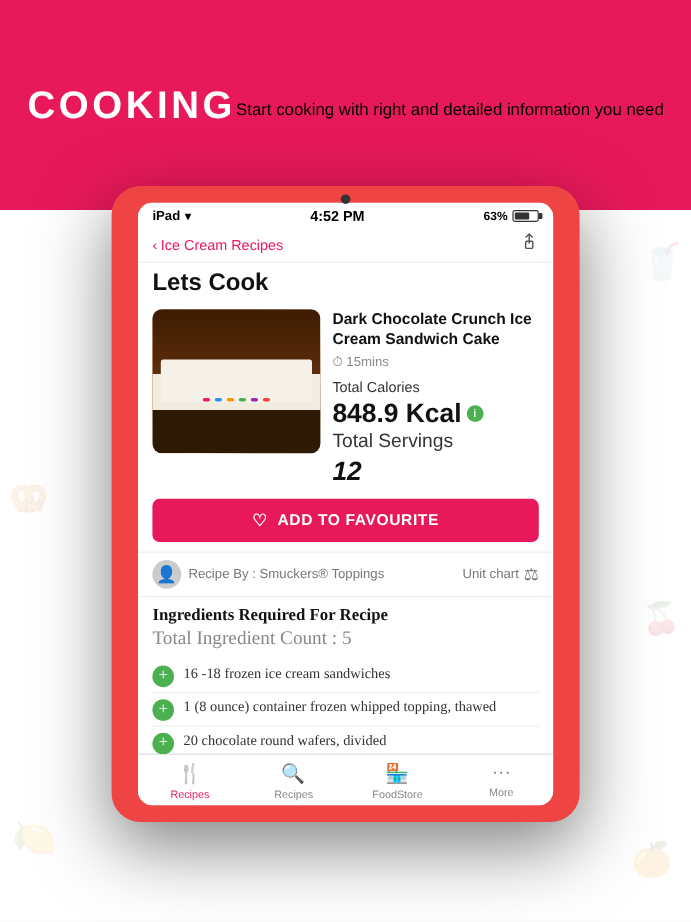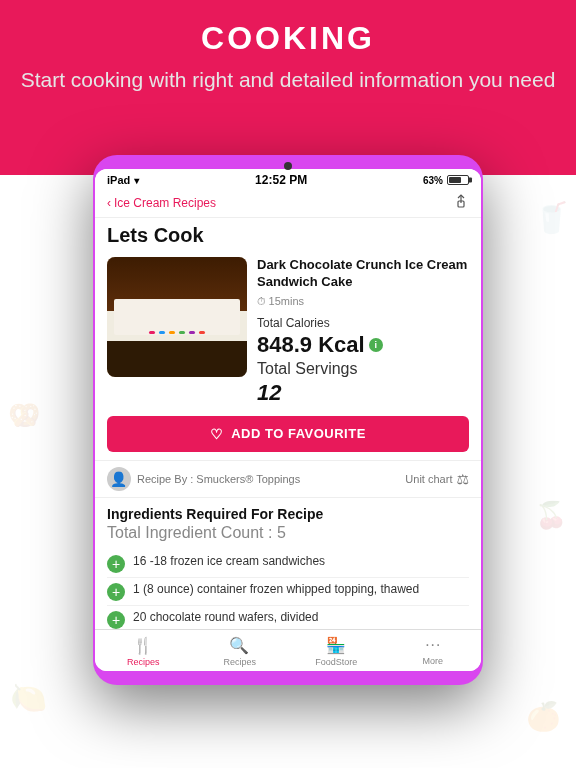--- a/index.html
+++ b/index.html
@@ -23,55 +23,56 @@
     
     .top-banner {
       position: absolute;
       top: 0;
       left: 0;
       right: 0;
       height: 175px;
       background: #e8195a;
       z-index: 2;
       display: flex;
-      flex-direction: column;
-      align-items: center;
+      flex-direction: row;
+      align-items: center;
+      justify-content: center;
       padding: 20px;
     }
 
     .banner-title {
       color: white;
       font-size: 32px;
       font-weight: 900;
       letter-spacing: 3px;
       text-transform: uppercase;
     }
 
     .banner-subtitle {
-      color: #e5e5e5;
-      font-size: 21px;
+      color: #000000;
+      font-size: 14px;
       font-weight: 500;
       text-align: center;
       margin-top: 8px;
       line-height: 1.4;
     }
 
     
     .ipad-outer {
       position: absolute;
       top: 155px;
       left: 50%;
       transform: translateX(-50%);
       width: 390px;
       height: 530px;
-      background: #d946ef;
+      background: #ef4444;
       border-radius: 24px;
       box-shadow: 0 20px 60px rgba(0,0,0,0.5);
       z-index: 3;
-      padding: 14px 2px;
+      padding: 14px 22px;
     }
 
     .ipad-camera {
       position: absolute;
       top: 7px;
       left: 50%;
       transform: translateX(-50%);
       width: 8px;
       height: 8px;
       background: #333;
@@ -311,20 +312,21 @@
       gap: 4px;
       color: #777;
       font-size: 11px;
     }
 
     .scale-icon { font-size: 14px; }
 
     
     .ingredients-section {
       padding: 8px 12px;
+      font-family: Liberation Serif, serif;
     }
 
     .ingredients-title {
       font-size: 14px;
       font-weight: 700;
       color: #111;
       margin-bottom: 2px;
     }
 
     .ingredients-count {
@@ -464,21 +466,21 @@
 <div class="ipad-outer">
   <div class="ipad-camera"></div>
 
   <div class="ipad-screen">
 
     <div class="status-bar">
       <div class="status-left">
         <span>iPad</span>
         <span class="wifi-icon">▾</span>
       </div>
-      <div class="status-center">12:52 PM</div>
+      <div class="status-center">4:52 PM</div>
       <div class="status-right">
         <span>63%</span>
         <div class="battery-bar">
           <div class="battery-fill"></div>
           <div class="battery-tip"></div>
         </div>
       </div>
     </div>
 
     <div class="nav-bar">

